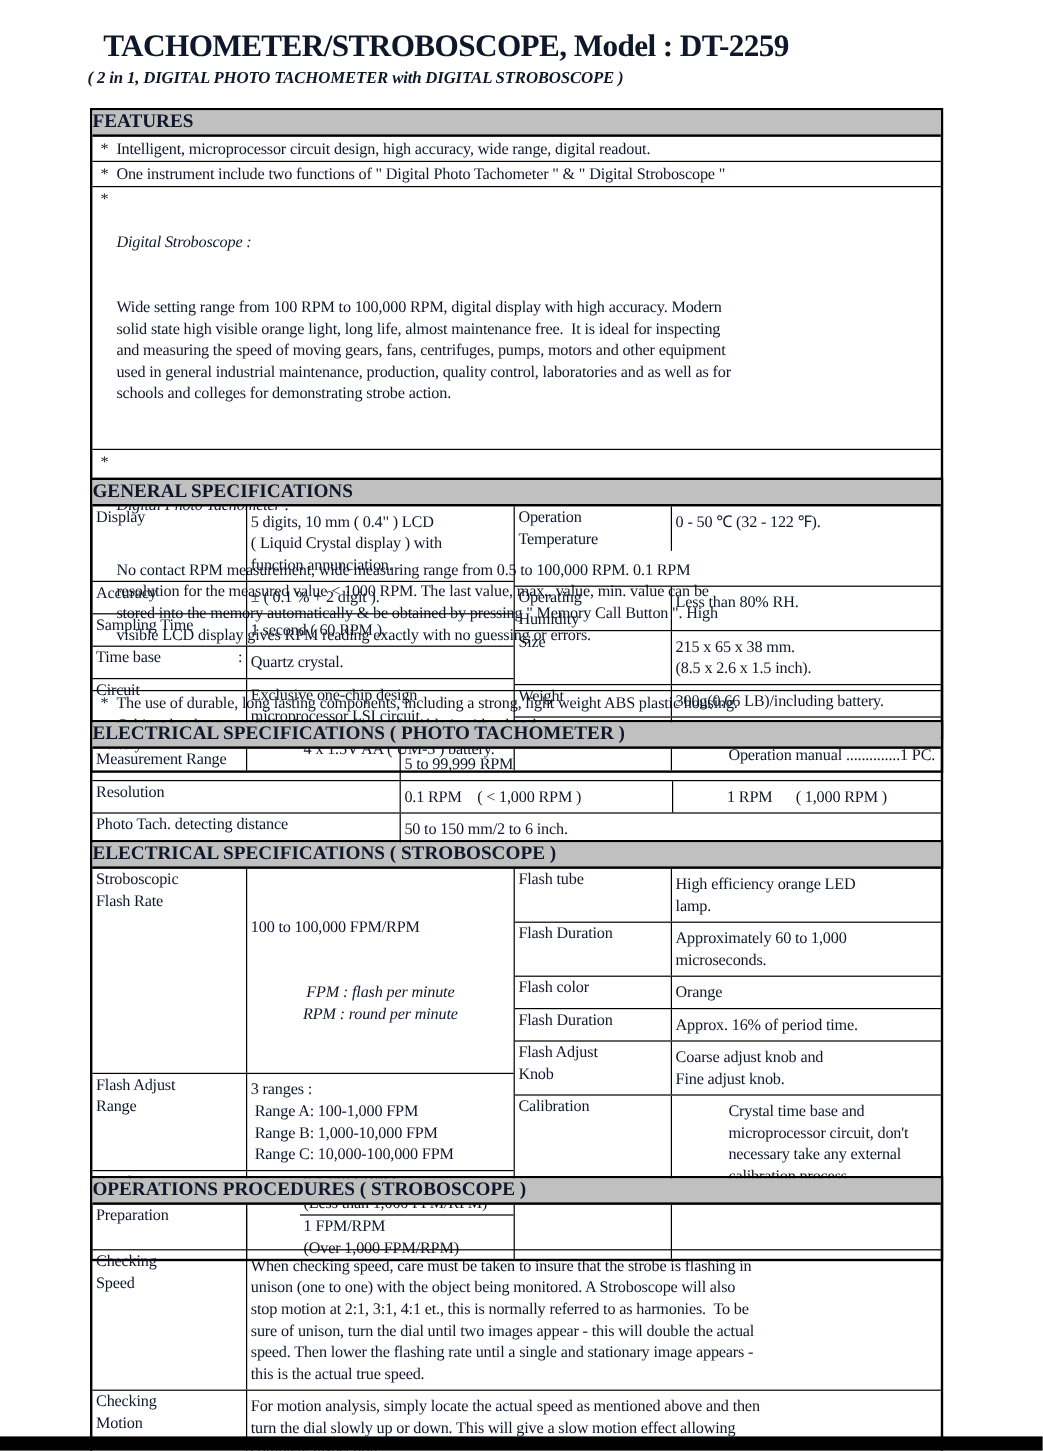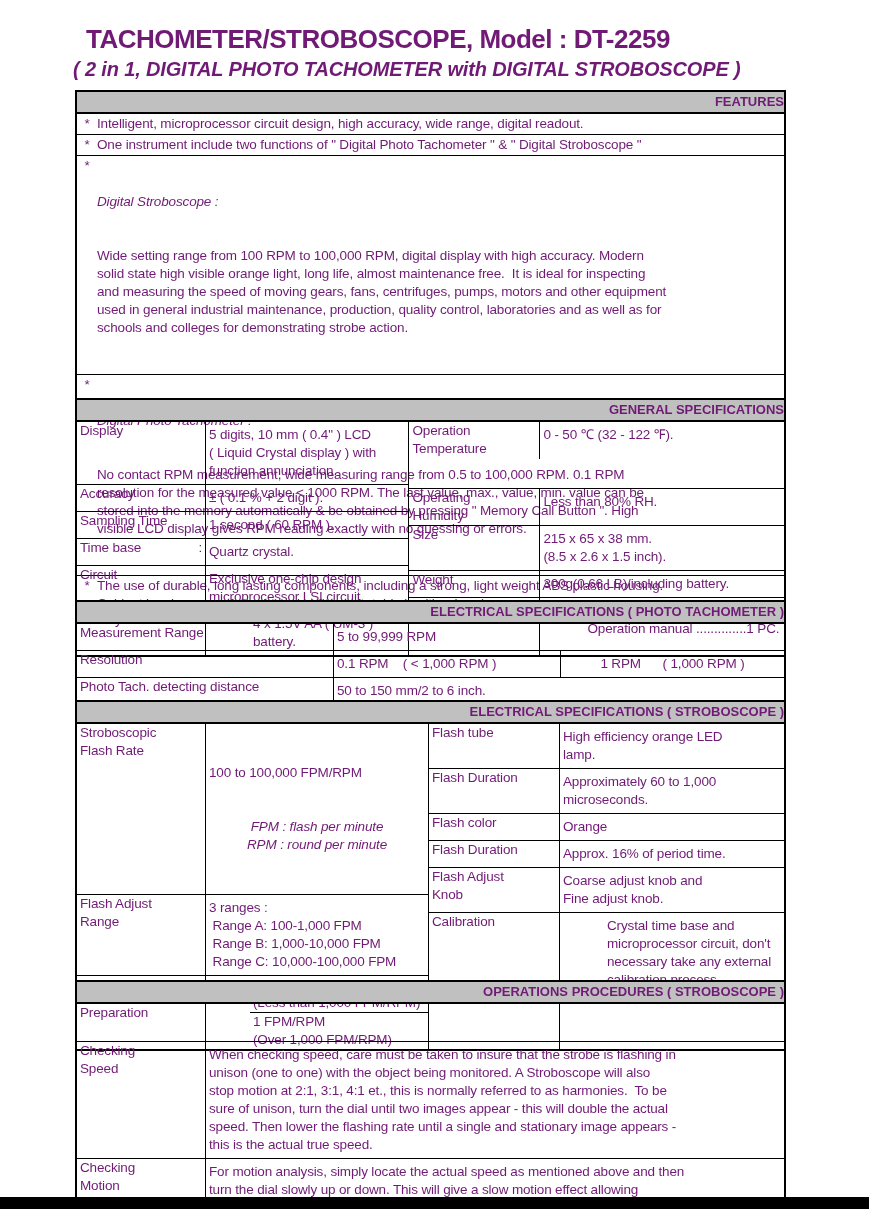--- a/index.html
+++ b/index.html
@@ -1,36 +1,36 @@
 <!DOCTYPE html>
 <html><head>
 <meta charset="utf-8">
 <style>
   html,body { margin:0; padding:0; background:#ffffff; }
   .page {
     position:relative; width:869px; height:1209px; background:#ffffff;
-    font-family:Liberation Sans, sans-serif;
-    color:#701a75; letter-spacing:-0.15px;
+    font-family:Liberation Serif, serif;
+    color:#0f172a; letter-spacing:-0.15px;
   }
   .title {
     position:absolute; left:86px; top:24px;
     font-size:26px; font-weight:bold; letter-spacing:-0.5px; white-space:pre;
   }
   .subtitle {
     position:absolute; left:73px; top:58px;
-    font-size:20px; font-weight:bold; font-style:italic; white-space:pre;
+    font-size:14px; font-weight:bold; font-style:italic; white-space:pre;
   }
   .tbl {
     position:absolute; left:75px; width:711px;
     border:2px solid #000; box-sizing:border-box;
     font-size:13.5px; line-height:18px;
   }
   .hdr {
     background:#c0c0c0; border-bottom:2px solid #000;
-    font-weight:bold; text-align:right; font-size:13px;
+    font-weight:bold; text-align:left; font-size:16px;
     height:20px; line-height:20px; letter-spacing:0;
   }
   
   .frow { display:flex; box-sizing:border-box; padding:1px 0; }
   .frow + .frow { border-top:1px solid #000; }
   .bullet { width:20px; text-align:center; flex:none; }
   .fbody { flex:1; white-space:pre-wrap; padding-right:4px; }
   .ftitle { font-style:italic; white-space:pre; }
   
   .cols { display:flex; align-items:stretch; }

